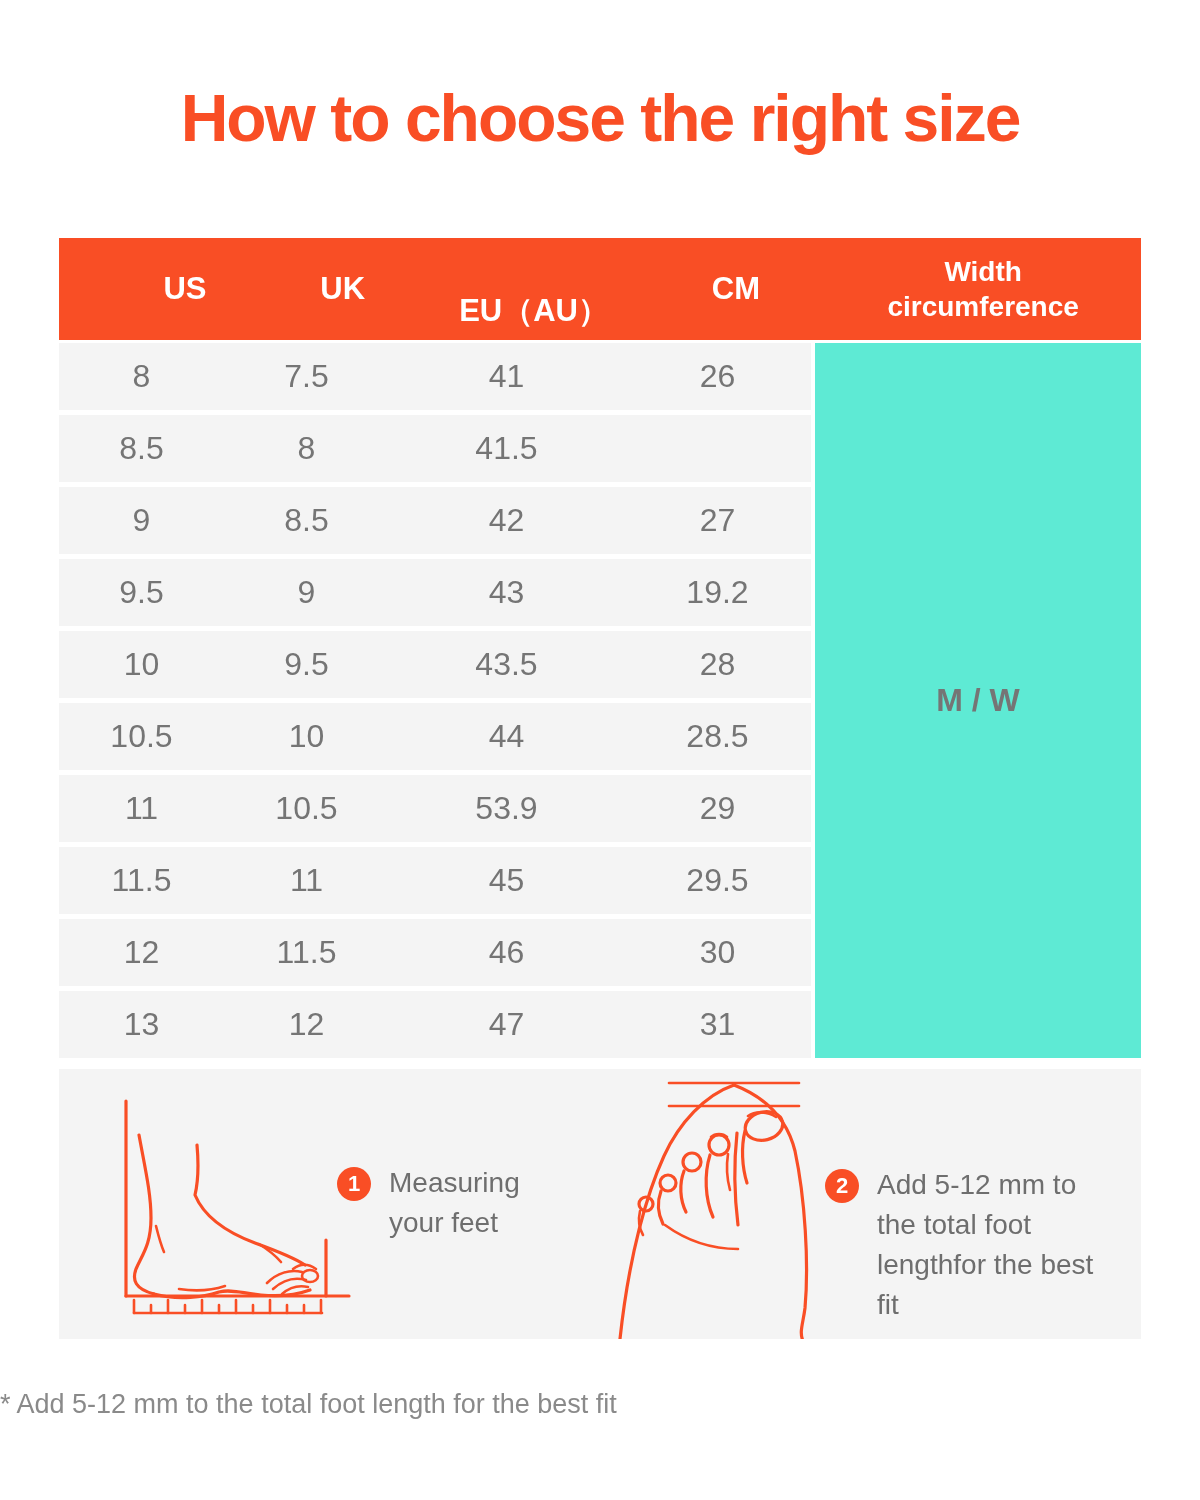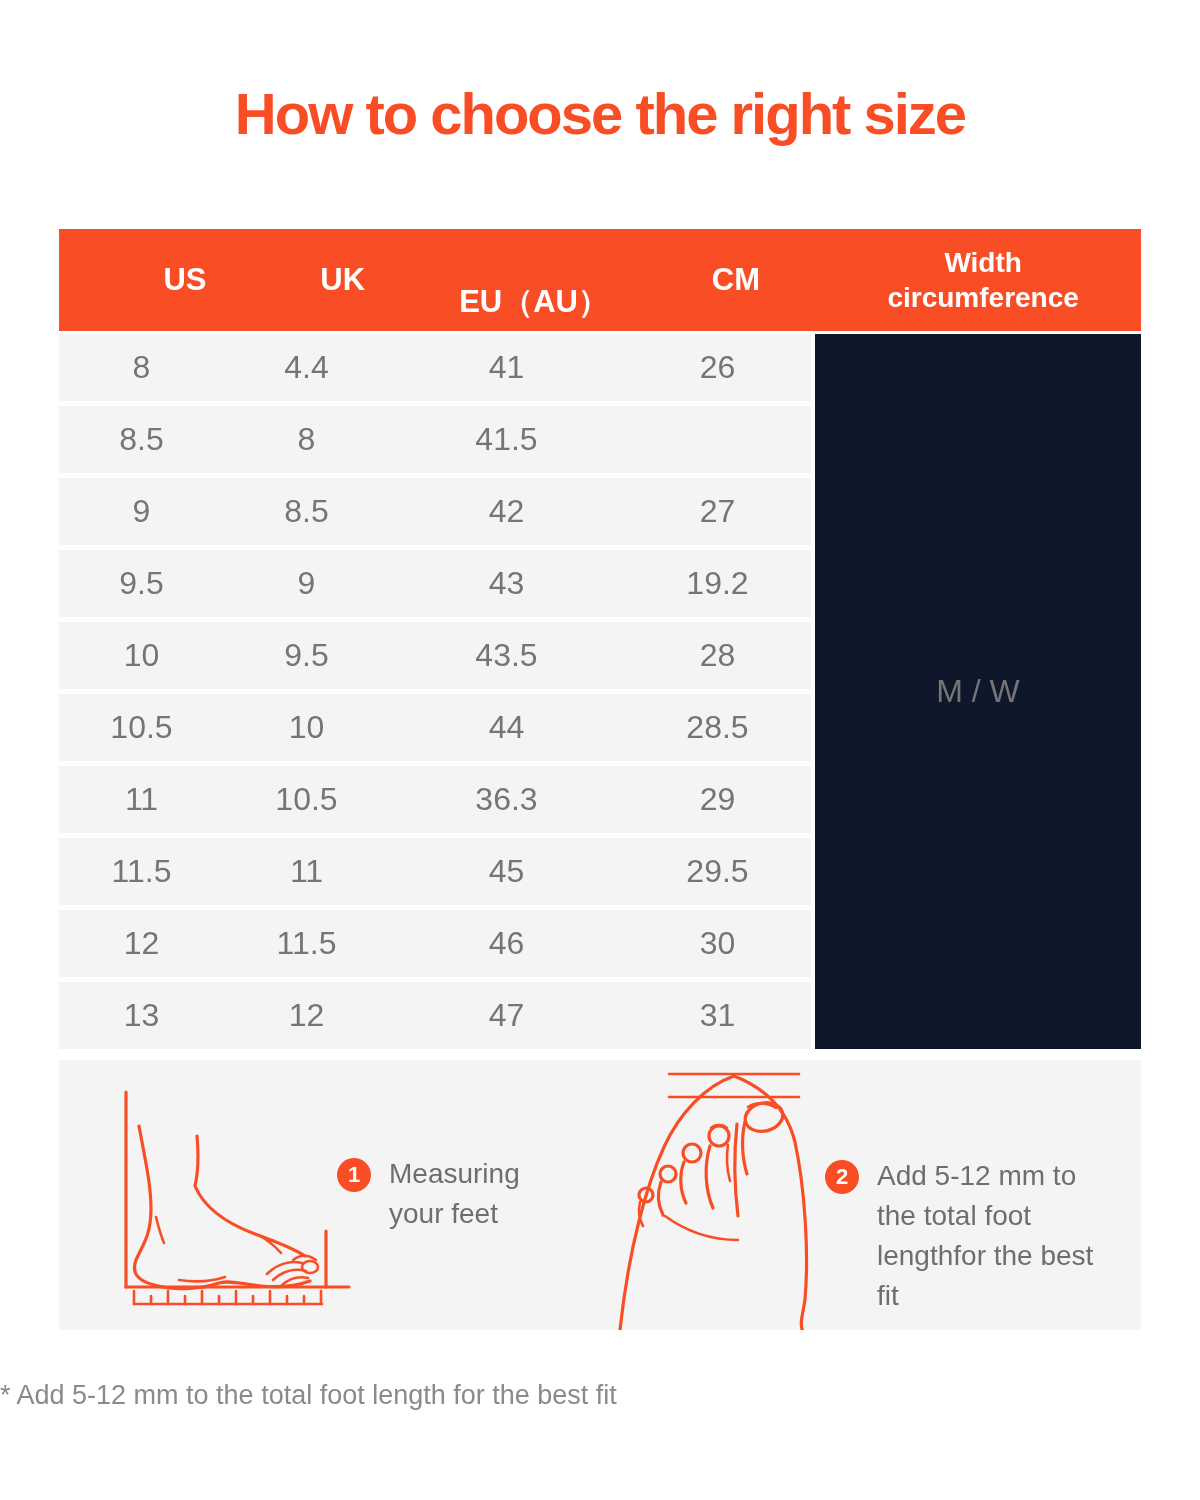--- a/index.html
+++ b/index.html
@@ -9,21 +9,21 @@
     height: 1500px;
     background: #ffffff;
     font-family: "Liberation Sans", sans-serif;
     overflow: hidden;
   }
   .page { width: 1200px; height: 1500px; position: relative; }
 
   .title {
     margin: 80px 0 16px 0;
     text-align: center;
-    font-size: 58px;
+    font-size: 66px;
     font-weight: bold;
     letter-spacing: -2px;
     color: #F94E25;
   }
 
   .size-table { width: 1082px; margin: 82px auto 0 auto; }
 
   .thead {
     display: flex;
     height: 102px;
@@ -45,23 +45,23 @@
 
   .tbody { display: flex; margin-top: 3px; }
   .tbody-left { width: 752px; display: flex; flex-direction: column; gap: 5px; }
   .trow { display: flex; height: 67px; background: #F4F4F4; }
   .td {
     display: flex; align-items: center; justify-content: center;
     font-size: 32px; color: #757575;
   }
   .td.c1 { width:165px; } .td.c2 { width:165px; } .td.c3 { width:235px; } .td.c4 { width:187px; }
   .width-cell {
-    width: 326px; margin-left: 4px; background: #0f172a;
+    width: 326px; margin-left: 4px; background: #5eead4;
     display: flex; align-items: center; justify-content: center;
-    font-size: 32px; color: #757575;
+    font-size: 32px; color: #757575; font-weight: bold;
   }
 
   .guide {
     width: 1082px; height: 270px;
     margin: 11px auto 0 auto;
     background: #F4F4F4;
     position: relative;
     overflow: hidden;
   }
   .guide svg { position: absolute; display: block; }
@@ -109,21 +109,21 @@
       <div class="th c3">EU（AU）</div>
       <div class="th c4">CM</div>
       <div class="th c5">
         <div class="wrap">Width circumference</div>
       </div>
     </div>
     <div class="tbody">
       <div class="tbody-left">
     <div class="trow">
       <div class="td c1">8</div>
-      <div class="td c2">4.4</div>
+      <div class="td c2">7.5</div>
       <div class="td c3">41</div>
       <div class="td c4">26</div>
     </div>
 
     <div class="trow">
       <div class="td c1">8.5</div>
       <div class="td c2">8</div>
       <div class="td c3">41.5</div>
     </div>
 
@@ -151,21 +151,21 @@
     <div class="trow">
       <div class="td c1">10.5</div>
       <div class="td c2">10</div>
       <div class="td c3">44</div>
       <div class="td c4">28.5</div>
     </div>
 
     <div class="trow">
       <div class="td c1">11</div>
       <div class="td c2">10.5</div>
-      <div class="td c3">36.3</div>
+      <div class="td c3">53.9</div>
       <div class="td c4">29</div>
     </div>
 
     <div class="trow">
       <div class="td c1">11.5</div>
       <div class="td c2">11</div>
       <div class="td c3">45</div>
       <div class="td c4">29.5</div>
     </div>
 

